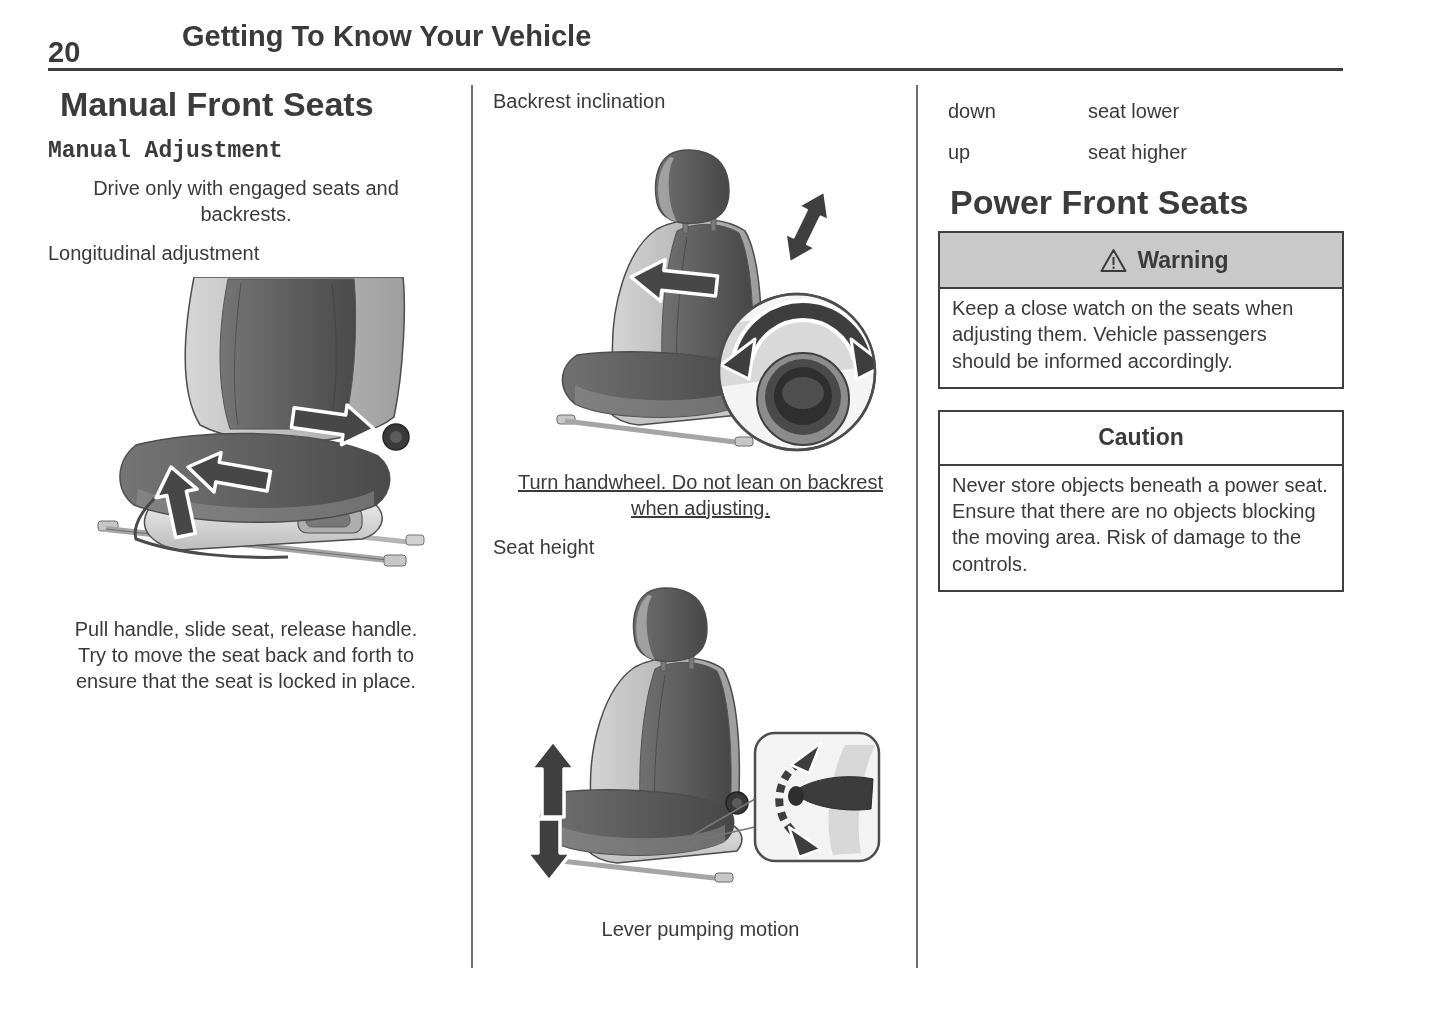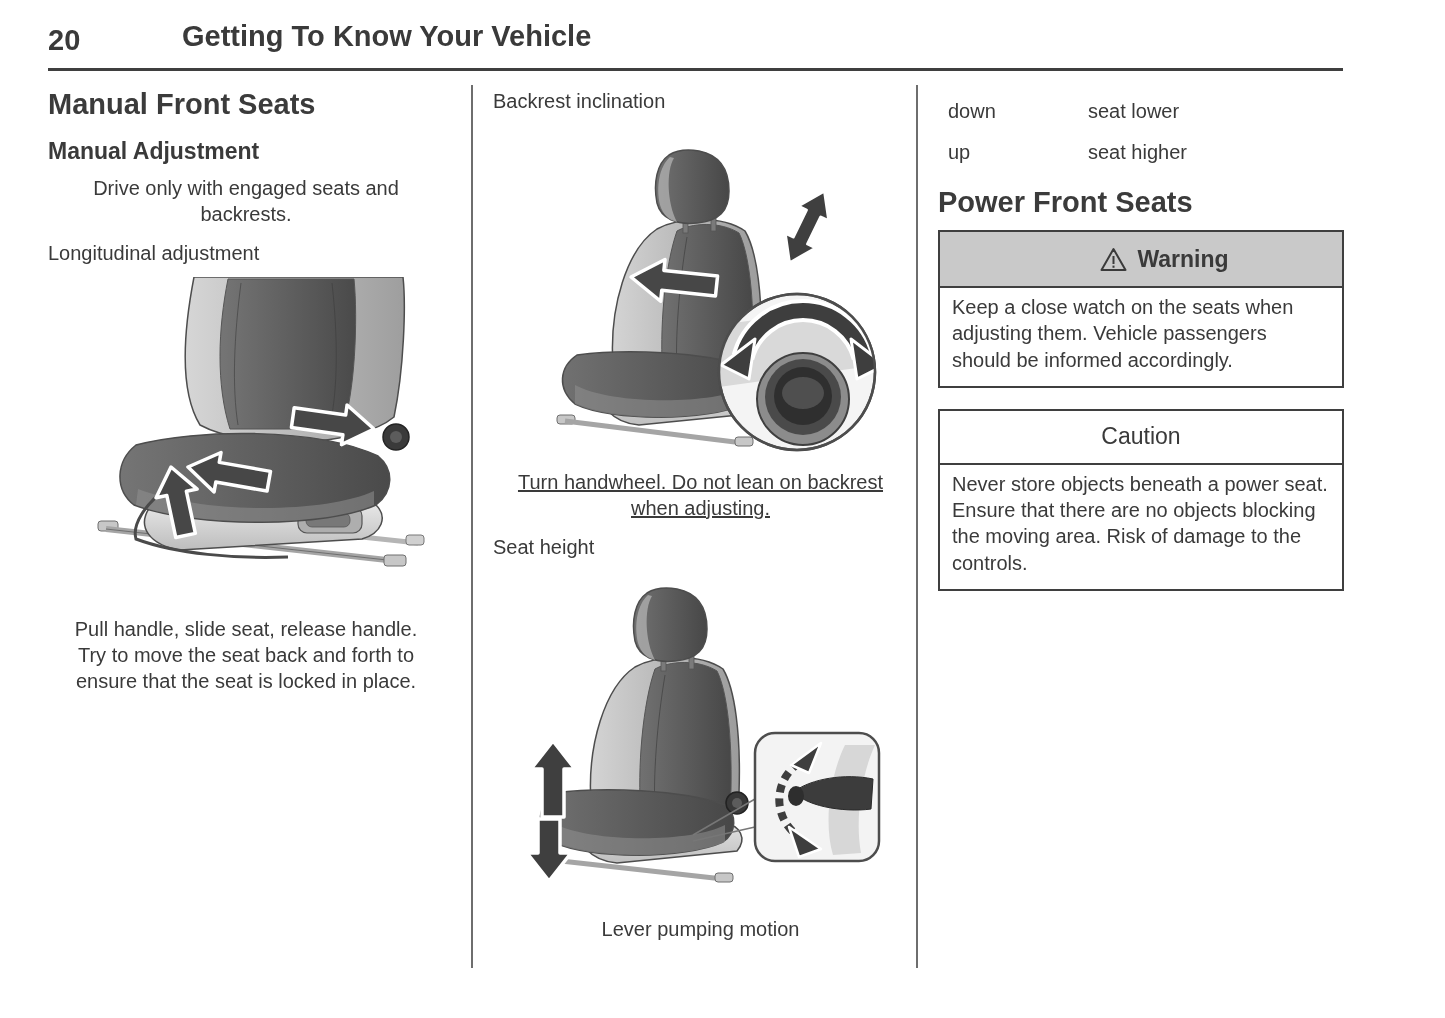--- a/index.html
+++ b/index.html
@@ -2,37 +2,37 @@
 <html><head>
 <meta charset="utf-8">
 <style>
   html,body { margin:0; padding:0; }
   body {
     width:1445px; height:1018px; position:relative; overflow:hidden;
     background:#ffffff; color:#3a3a3a;
     font-family:"Liberation Sans", sans-serif;
     -webkit-font-smoothing:antialiased;
   }
-  .pagenum   { position:absolute; left:48px;  top:24px; font-size:29px; font-weight:bold; }
+  .pagenum   { position:absolute; left:48px;  top:36px; font-size:29px; font-weight:bold; }
   .head-title{ position:absolute; left:182px; top:20px; font-size:29px; font-weight:bold; }
   .head-rule { position:absolute; left:48px; top:68px; width:1295px; height:0;
                border-top:3px solid #3f3f3f; }
 
   .divider { position:absolute; top:85px; height:883px; width:2px; background:#6e6e6e; }
   #div1 { left:471px; }
   #div2 { left:916px; }
 
   .col { position:absolute; top:85px; }
   #col1 { left:48px;  width:384px; }
   #col2 { left:493px; width:403px; }
   #col3 { left:938px; width:406px; }
 
-  h1 { font-size:29px; font-weight:bold; margin:0; line-height:34px; color:#3b3b3b; }
+  h1 { font-size:34px; font-weight:bold; margin:12px; line-height:34px; color:#3b3b3b; }
   #col1 h1 { margin-top:2px; }
-  h2 { font-size:23px; font-weight:bold; margin:16px 0 0 0; line-height:28px; }
+  h2 { font-size:23px; font-weight:bold; margin:16px 0 0 0; line-height:28px;font-family:Liberation Mono, monospace; }
 
   p.body    { font-size:20px; line-height:26px; margin:10px 0 0 12px;text-align:center; }
   p.caption { font-size:20px; line-height:24px; margin:14px 0 0 0; }
   #col2 p.caption.first { margin-top:4px; }
   p.para-after-fig { margin-top:43px; }
   #col2 p.fig2-text { margin-top:8px;text-decoration:underline; }
   #col2 p.fig3-text { margin-top:25px; }
 
   figure { margin:0; }
   #fig1 { margin:12px 0 0 28px; }
@@ -45,21 +45,21 @@
   .updown .action { width:140px; padding-left:10px; }
   #col3 h1 { margin-top:12px; }
 
   .box { border:2px solid #3f3f3f; margin-top:11px; }
   .box-header { height:54px; display:flex; align-items:center; justify-content:center;
                 font-size:23px; gap:10px; border-bottom:2px solid #3f3f3f; }
   .warning .box-header { font-weight:bold;padding-left:47px; }
   .box-body { padding:6px 12px 13px 12px; font-size:20px; line-height:26.3px; }
   .box-body p { margin:0; }
   .caution { border-width:2px; margin-top:21px; }
-  .caution .box-header { font-weight:normal; height:52px; }
+  .caution .box-header { font-weight:bold; height:52px; }
 
   .warn-icon { display:inline-flex; }
 
   svg .outline { stroke:#4d4d4d; stroke-width:1.5; }
 </style>
 </head>
 <body>
 
 <div class="pagenum">20</div>
 <div class="head-title">Getting To Know Your Vehicle</div>

